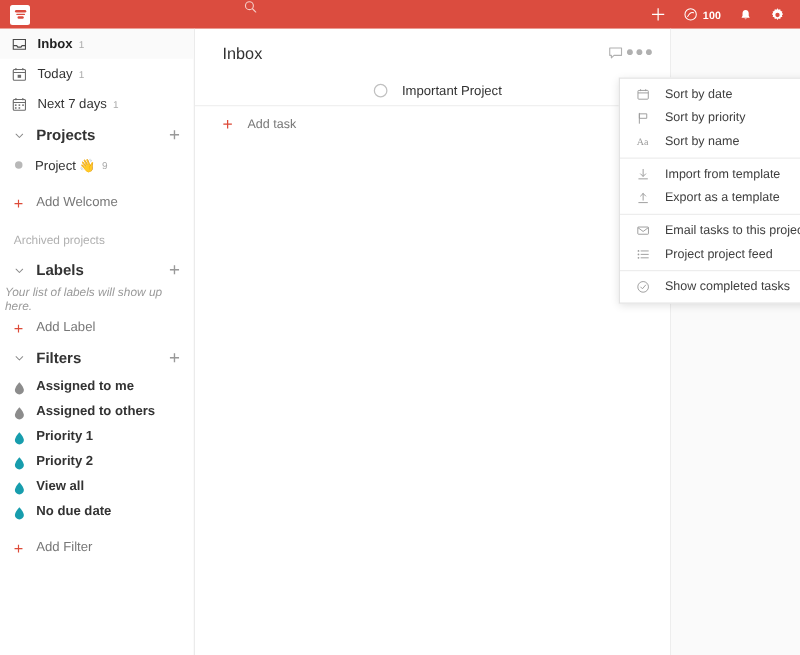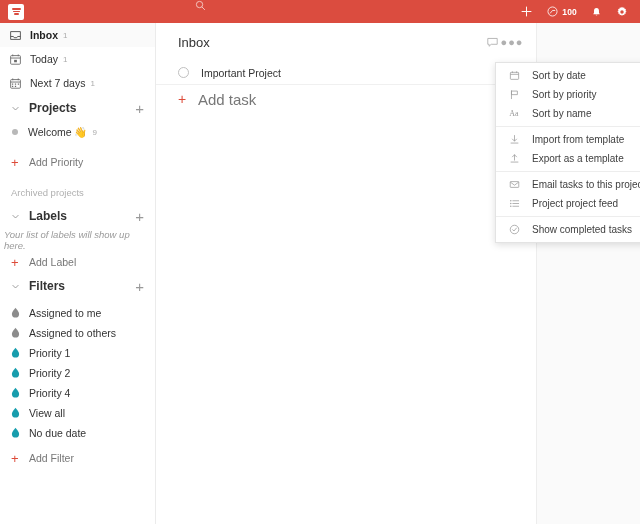--- a/index.html
+++ b/index.html
@@ -79,21 +79,21 @@
   .proj-count { font-size:8px; color:#aaaaaa; margin-left:5px; }
 
   .add-row { display:flex; align-items:center; height:22px; padding:0 10px 0 11px; cursor:pointer; }
   .add-plus { color:#dd4b39; font-size:13px; line-height:1; width:11px; font-weight:300;}
   .add-text { font-size:10.5px; color:#777777; margin-left:7px;}
 
   .muted-row { height: 22px; padding: 0 10px 0 11px; display:flex; align-items:center;}
   .muted-text { font-size:9.5px; color:#b0b0b0; }
   .hint-text { font-size:9.5px; color:#9a9a9a; padding: 0 10px 0 4px; display:flex; align-items:center; height:22px;font-style:italic;}
 
-  .filter-row { display:flex; align-items:center; height:20px; padding: 0 10px 0 11px; cursor:pointer;}
+  .filter-row { display:flex; align-items:flex-start; height:20px; padding: 0 10px 0 11px; cursor:pointer;font-weight:bold;}
   .drop { flex:0 0 auto; }
   .filter-label { font-size:10.5px; color:#333333; margin-left:9px; white-space:nowrap; }
 
   .spacer-8 { height: 8px; }
   .spacer-4 { height: 4px; }
 
   
   .main {
     position:absolute; top:23px; left:156px; right:103px; bottom:0;
     background:#ffffff; border-right:1px solid #ededed;
@@ -104,31 +104,31 @@
   }
   .main-header {
     display:flex; align-items:center; height:38px; padding: 0 14px 0 22px;
   }
   .page-title { font-size:13px; color:#333333; flex:1; }
   .hdr-btn { cursor:pointer; display:flex; align-items:center; justify-content:center; width:20px; height:20px; }
   .dots { letter-spacing:1px; color:#b0b0b0; font-size:11px; line-height:1; }
 
   .task-row {
     display:flex; align-items:center; height:24px; padding:0 14px 0 22px;
-    border-bottom:1px solid #f0f0f0; cursor:pointer;
+    border-bottom:1px solid #f0f0f0; cursor:pointer;justify-content:center;
   }
   .check {
     width:11px; height:11px; border-radius:50%; border:1px solid #c0c0c0;
     flex:0 0 auto; cursor:pointer;
   }
   .task-text { font-size:10.5px; color:#333333; margin-left:12px; }
 
   .addtask-row { display:flex; align-items:center; height:28px; padding:0 14px 0 22px; cursor:pointer; }
   .addtask-plus { color:#dd4b39; font-size:14px; line-height:1; font-weight:300; width:12px;}
-  .addtask-text { font-size:15px; color:#777777; margin-left:8px; }
+  .addtask-text { font-size:10px; color:#777777; margin-left:8px; }
 
   
   .menu {
     position:absolute; left:495px; top:62px; width:170px;
     background:#ffffff;
     border:1px solid #e3e3e3;
     box-shadow: 0 2px 7px rgba(0,0,0,0.13);
     z-index: 40;
     padding: 3px 0;
   }
@@ -254,29 +254,29 @@
         <svg width="9" height="9" viewBox="0 0 12 12">
           <path d="M2.5 4.5 L6 8 L9.5 4.5" fill="none" stroke="#8a8a8a" stroke-width="1.1" stroke-linecap="round" stroke-linejoin="round"></path>
         </svg>
       </span>
       <span class="section-title">Projects</span>
       <span class="section-add">+</span>
     </div>
 
     <div class="proj-row">
       <span class="proj-dot"></span>
-      <span class="proj-label">Welcome 👋</span>
+      <span class="proj-label">Project 👋</span>
       <span class="proj-count">9</span>
     </div>
 
     <div class="spacer-8"></div>
 
     <div class="add-row">
       <span class="add-plus">+</span>
-      <span class="add-text">Add Priority</span>
+      <span class="add-text">Add Welcome</span>
     </div>
 
     <div class="spacer-8"></div>
 
     <div class="muted-row">
       <span class="muted-text">Archived projects</span>
     </div>
 
     <div class="section-head">
       <span class="caret">
@@ -326,26 +326,20 @@
           <span class="drop"><svg width="9" height="11" viewBox="0 0 12 14">
               <path d="M6 0.6 C6 0.6 1.2 6 1.2 8.9 a4.8 4.8 0 0 0 9.6 0 C10.8 6 6 0.6 6 0.6 Z" fill="#179dad"></path>
             </svg></span>
           <span class="filter-label">Priority 1</span>
         </div>
         <div class="filter-row">
           <span class="drop"><svg width="9" height="11" viewBox="0 0 12 14">
               <path d="M6 0.6 C6 0.6 1.2 6 1.2 8.9 a4.8 4.8 0 0 0 9.6 0 C10.8 6 6 0.6 6 0.6 Z" fill="#179dad"></path>
             </svg></span>
           <span class="filter-label">Priority 2</span>
-        </div>
-        <div class="filter-row">
-          <span class="drop"><svg width="9" height="11" viewBox="0 0 12 14">
-              <path d="M6 0.6 C6 0.6 1.2 6 1.2 8.9 a4.8 4.8 0 0 0 9.6 0 C10.8 6 6 0.6 6 0.6 Z" fill="#179dad"></path>
-            </svg></span>
-          <span class="filter-label">Priority 4</span>
         </div>
         <div class="filter-row">
           <span class="drop"><svg width="9" height="11" viewBox="0 0 12 14">
               <path d="M6 0.6 C6 0.6 1.2 6 1.2 8.9 a4.8 4.8 0 0 0 9.6 0 C10.8 6 6 0.6 6 0.6 Z" fill="#179dad"></path>
             </svg></span>
           <span class="filter-label">View all</span>
         </div>
         <div class="filter-row">
           <span class="drop"><svg width="9" height="11" viewBox="0 0 12 14">
               <path d="M6 0.6 C6 0.6 1.2 6 1.2 8.9 a4.8 4.8 0 0 0 9.6 0 C10.8 6 6 0.6 6 0.6 Z" fill="#179dad"></path>

